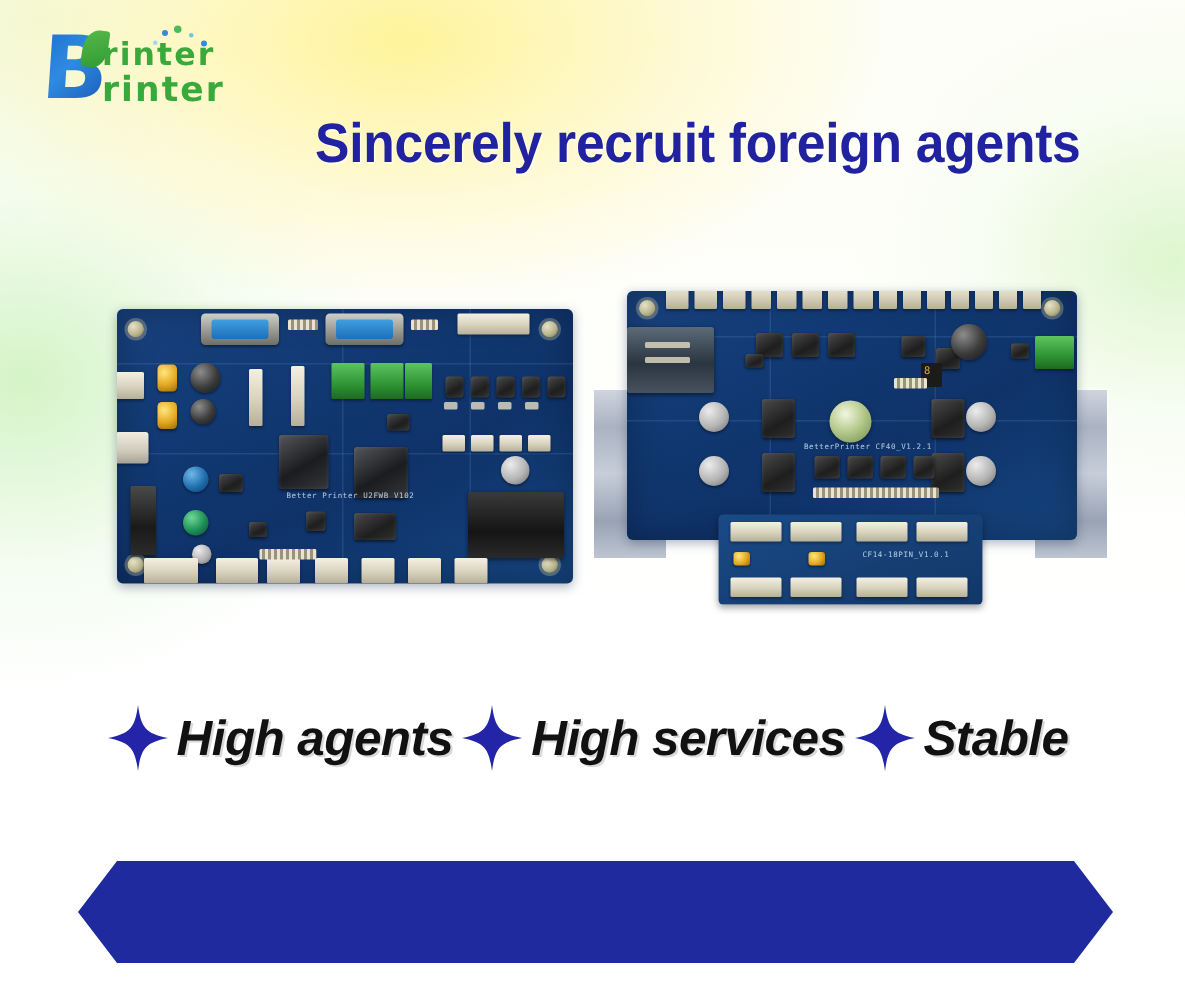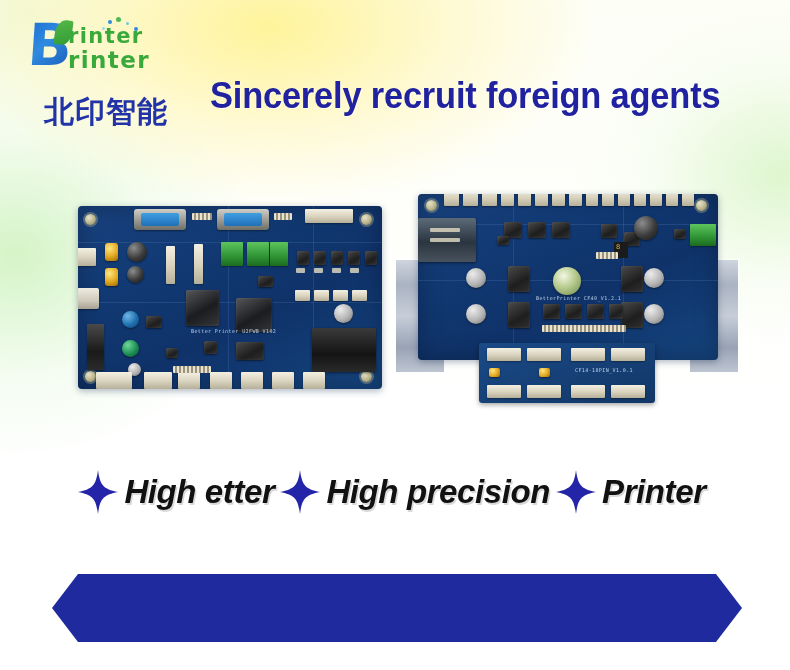--- a/index.html
+++ b/index.html
@@ -181,21 +181,20 @@
       <span class="logo-b">B</span>
       <span class="logo-leaf"></span>
       <span class="logo-better">rinter</span>
       <span class="logo-printer">rinter</span>
       <span class="dot d1"></span>
       <span class="dot d2"></span>
       <span class="dot d3"></span>
       <span class="dot d4"></span>
       <span class="dot d5"></span>
     </div>
-    <div id="logo-cn">北印智能</div>
   </div>
 
   <div id="headline">Sincerely recruit foreign agents</div>
 
   <div id="photos">
 
     <div class="silver-bar sb-left"></div>
     <div class="silver-bar sb-right"></div>
 
     <div class="pcb" id="board-left">
@@ -357,30 +356,30 @@
       <div class="cap yel" style="left:60px;top:25px;width:11px;height:9px;border-radius:2px;"></div>
       <div class="silk" style="left:96px;top:24px;">CF14-18PIN_V1.0.1</div>
     </div>
   </div>
 
   <div id="features">
 
     <svg class="star" viewBox="0 0 40 44">
       <path d="M20 0 C22 15 25 19 40 22 C25 25 22 29 20 44 C18 29 15 25 0 22 C15 19 18 15 20 0 Z" fill="#2424a8"></path>
     </svg>
-    <span class="feat">High etter</span>
+    <span class="feat">High agents</span>
 
     <svg class="star" viewBox="0 0 40 44">
       <path d="M20 0 C22 15 25 19 40 22 C25 25 22 29 20 44 C18 29 15 25 0 22 C15 19 18 15 20 0 Z" fill="#2424a8"></path>
     </svg>
-    <span class="feat">High precision</span>
+    <span class="feat">High services</span>
 
     <svg class="star" viewBox="0 0 40 44">
       <path d="M20 0 C22 15 25 19 40 22 C25 25 22 29 20 44 C18 29 15 25 0 22 C15 19 18 15 20 0 Z" fill="#2424a8"></path>
     </svg>
-    <span class="feat">Printer</span>
+    <span class="feat">Stable</span>
   </div>
 
   <div id="banner-wrap">
     <div class="banner-outer"></div>
   </div>
 
 </div>
 
 </body></html>

